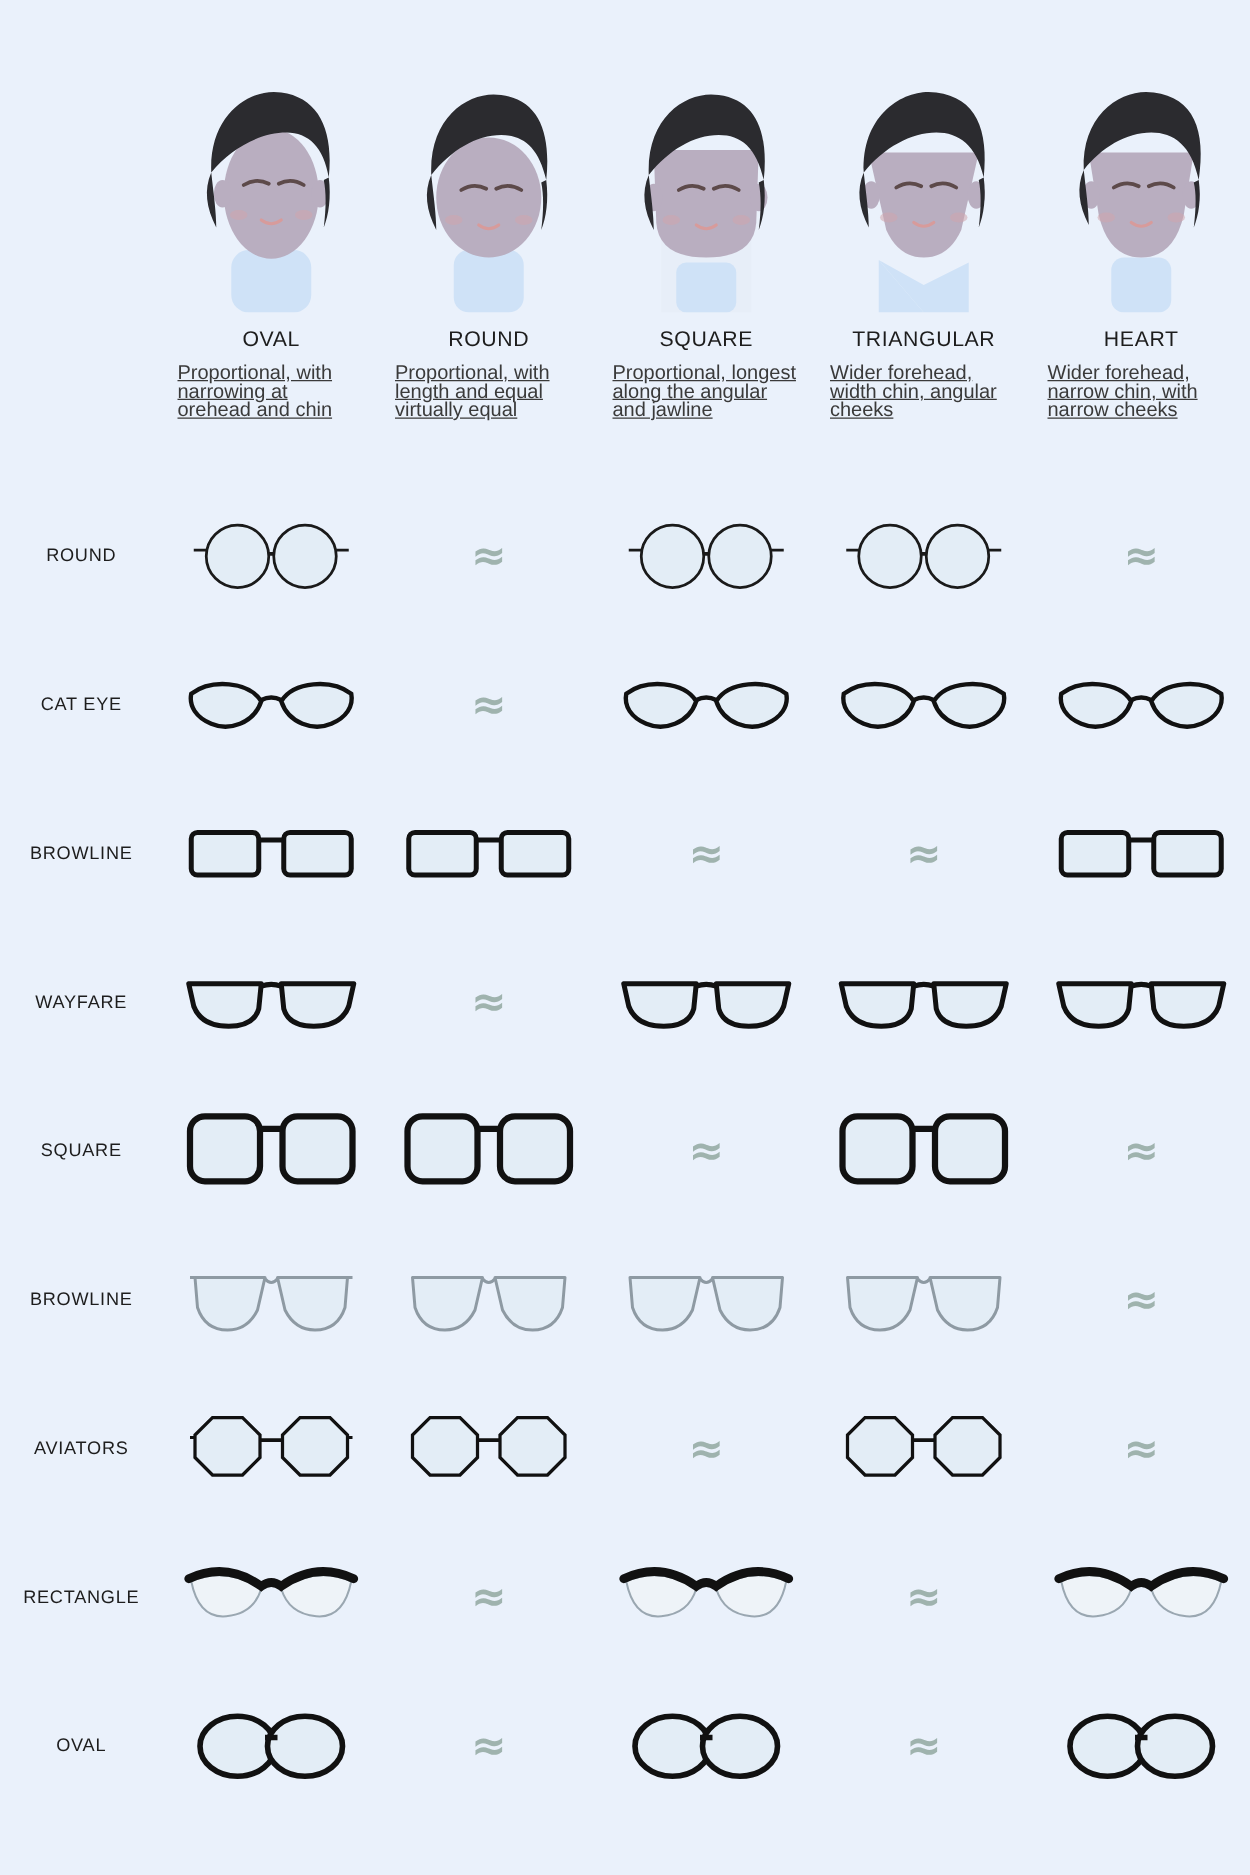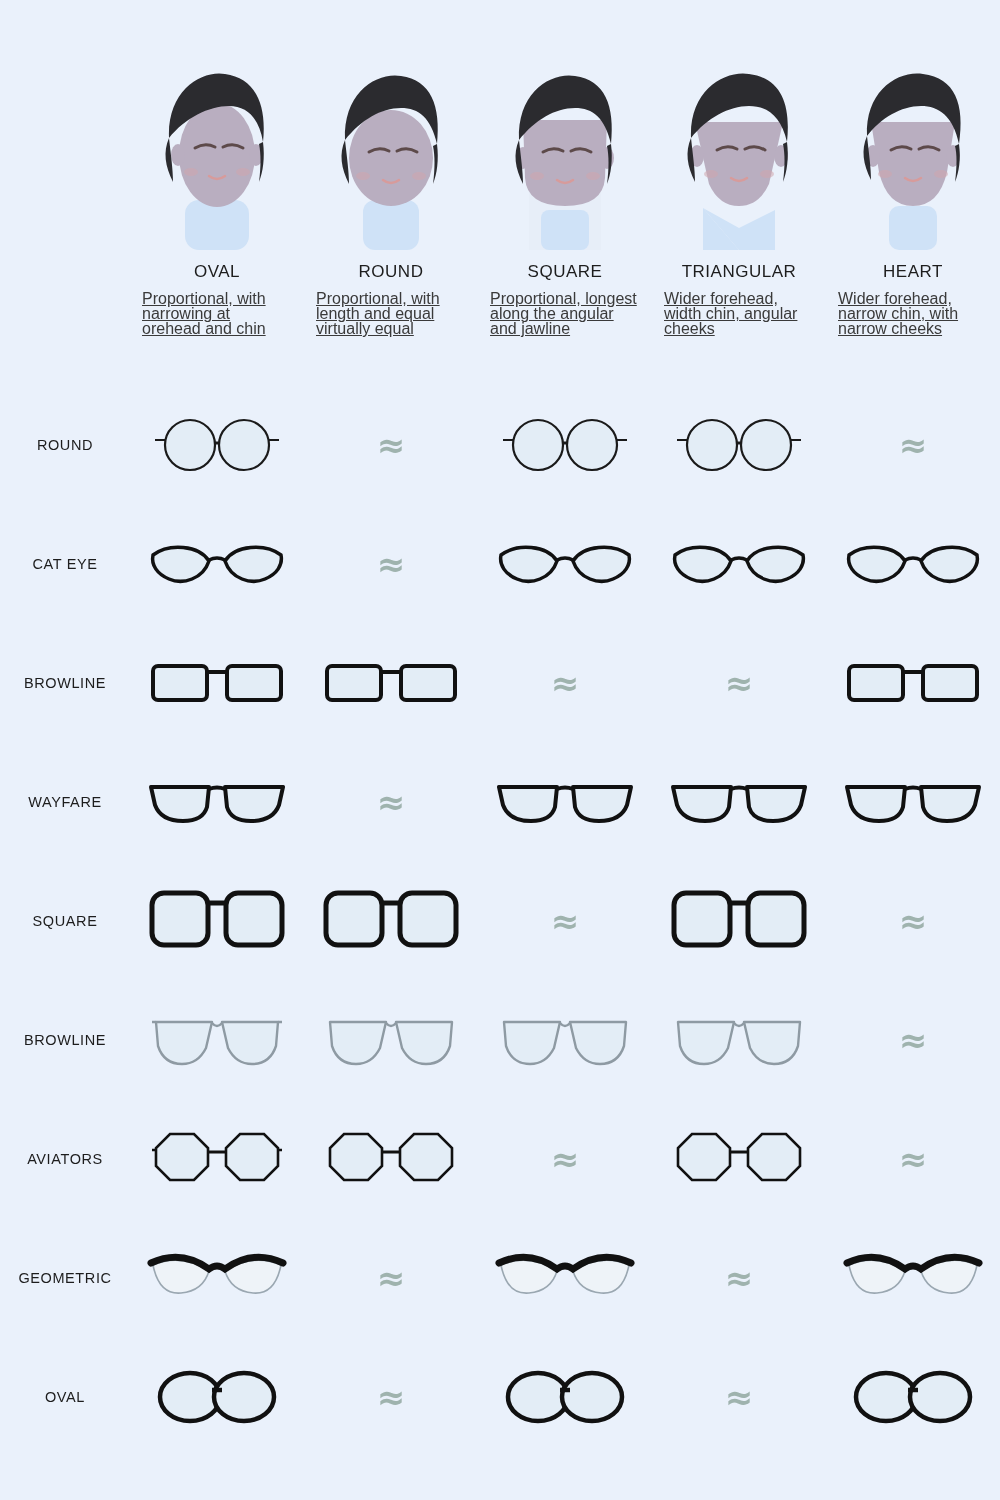--- a/index.html
+++ b/index.html
@@ -453,21 +453,21 @@
             <path d="M58 26 h18" stroke="#111" stroke-width="3"></path>
           </svg>
         </div>
         <div class="cell">
           <span class="squiggle">≈</span>
         </div>
       </div>
     </div>
 
     <div class="style-row">
-      <div class="row-label">GEOMETRIC</div>
+      <div class="row-label">RECTANGLE</div>
       <div class="cells">
         <div class="cell">
           <svg width="140" height="66" viewBox="0 0 140 66">
             <path d="M6 20 q28 -12 56 6 q-6 20 -28 22 q-22 2 -28 -28 Z" fill="#eef3f8" stroke="#9aa7b1" stroke-width="1.6"></path>
             <path d="M134 20 q-28 -12 -56 6 q6 20 28 22 q22 2 28 -28 Z" fill="#eef3f8" stroke="#9aa7b1" stroke-width="1.6"></path>
             <path d="M4 18 q30 -14 58 6 q8 -6 16 0 q28 -20 58 -6" stroke="#111" stroke-width="7" fill="none" stroke-linecap="round"></path>
           </svg>
         </div>
         <div class="cell">
           <span class="squiggle">≈</span>

